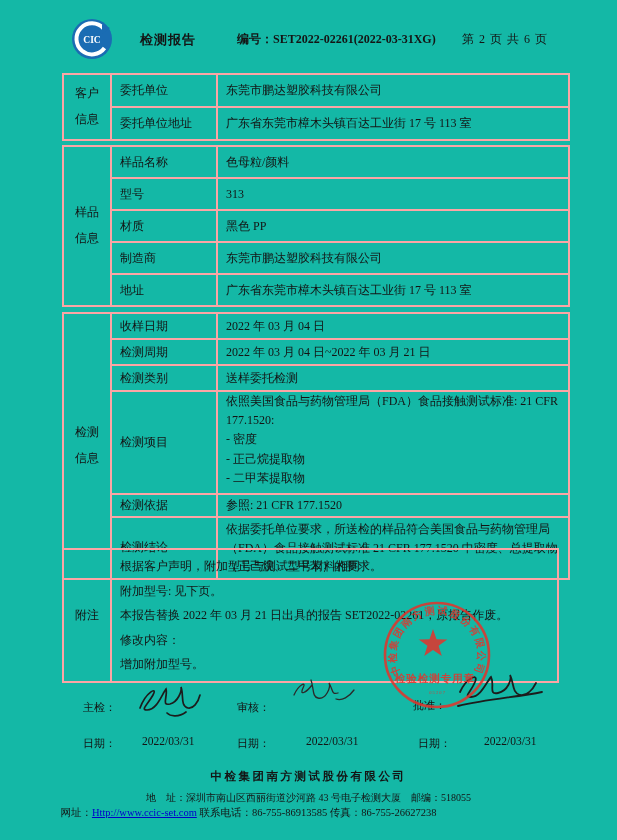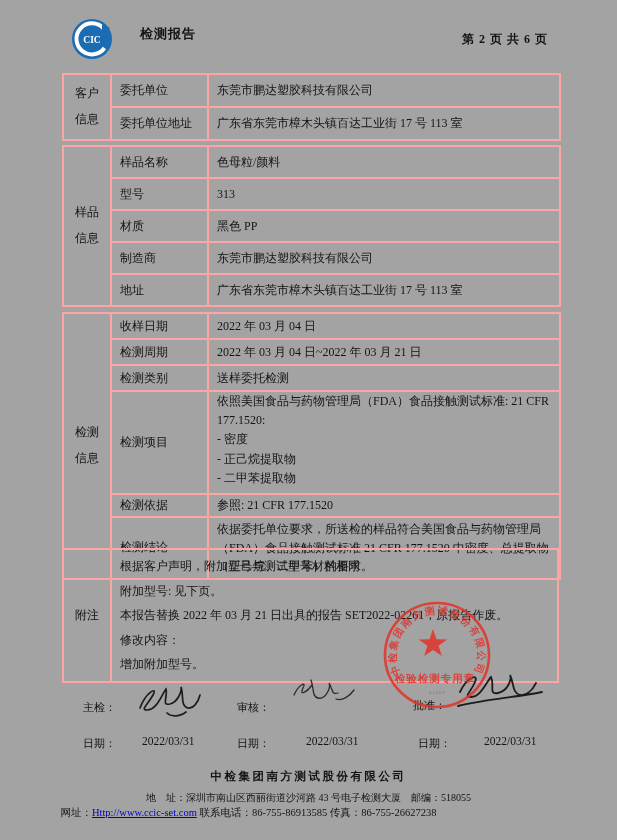--- a/index.html
+++ b/index.html
@@ -1,29 +1,29 @@
 <!DOCTYPE html>
 <html><head>
 <meta charset="utf-8">
 <style>
   * { margin:0; padding:0; box-sizing:border-box; }
   body { background:#ffffff; font-family:"Liberation Serif","DejaVu Serif",serif; }
-  .page { position:relative; width:617px; height:840px; background:#a3a3a3; color:#141414; overflow:hidden; }
+  .page { position:relative; width:617px; height:840px; background:#14b8a6; color:#141414; overflow:hidden; }
 
   
-  .hdr-title { position:absolute; left:140px; top:25px; font-size:13px; font-weight:bold; letter-spacing:1px; }
+  .hdr-title { position:absolute; left:140px; top:31px; font-size:13px; font-weight:bold; letter-spacing:1px; }
   .hdr-no { position:absolute; left:237px; top:31px; font-size:12px; font-weight:bold; }
-  .hdr-page { position:absolute; left:462px; top:31px; font-size:12px; font-weight:bold; letter-spacing:1px;text-align:center; }
+  .hdr-page { position:absolute; left:462px; top:31px; font-size:12px; font-weight:normal; letter-spacing:1px;text-align:center; }
   .logo { position:absolute; left:66px; top:15px; }
 
   
   table { position:absolute; left:62px; border-collapse:collapse; table-layout:fixed; width:497px; }
   td { border:2px solid #fca5a5; font-size:12px; padding:2px 8px; vertical-align:middle; color:#141414; }
   td.cat { width:48px; text-align:center; white-space:pre-line; line-height:2.15; padding:2px 0; }
-  td.lbl { width:97px; }
+  td.lbl { width:106px; }
   td.val { width:352px; }
   .ml { white-space:pre-line; line-height:1.6; padding-top:0; padding-bottom:5px; }
   .notes-content { white-space:pre-line; line-height:2.05; padding:4px 8px; }
 
   #tbl-customer { top:73px; }
   #tbl-sample   { top:145px; }
   #tbl-test     { top:312px; }
   #tbl-notes    { top:548px; }
 
   .h33 { height:33px; } .h32 { height:32px; } .h26 { height:26px; }
@@ -50,20 +50,21 @@
 
 <div class="page">
 
   <svg class="logo" width="54" height="48" viewBox="0 0 54 48">
     <circle cx="26" cy="24" r="20" fill="#1a6cb3"></circle>
     <path d="M 37.5 13.5 A 15.5 15.5 0 1 0 38.5 33" fill="none" stroke="#ffffff" stroke-width="4"></path>
     <path d="M 36 9 L 44 13 L 36 19 Z" fill="#1a6cb3"></path>
     <text x="26" y="28" text-anchor="middle" font-size="9.5" font-weight="bold" fill="#ffffff" font-family="'Liberation Serif',serif">CIC</text>
   </svg>
   <div class="hdr-title">检测报告</div>
+  <div class="hdr-no"><span>编号：</span><span>SET2022-02261(2022-03-31XG)</span></div>
   <div class="hdr-page">第 2 页 共 6 页</div>
 
   <table id="tbl-customer">
     <tbody>
         <tr>
       <td class="cat h33" rowspan="2">客户
 信息</td>
       <td class="lbl h33">委托单位</td>
       <td class="val h33">东莞市鹏达塑胶科技有限公司</td>
     </tr>

